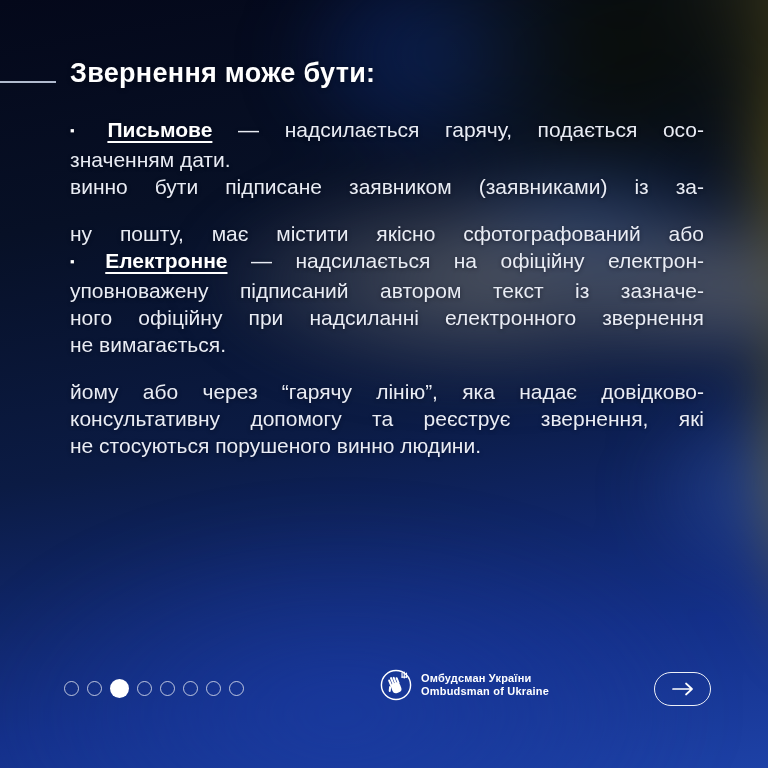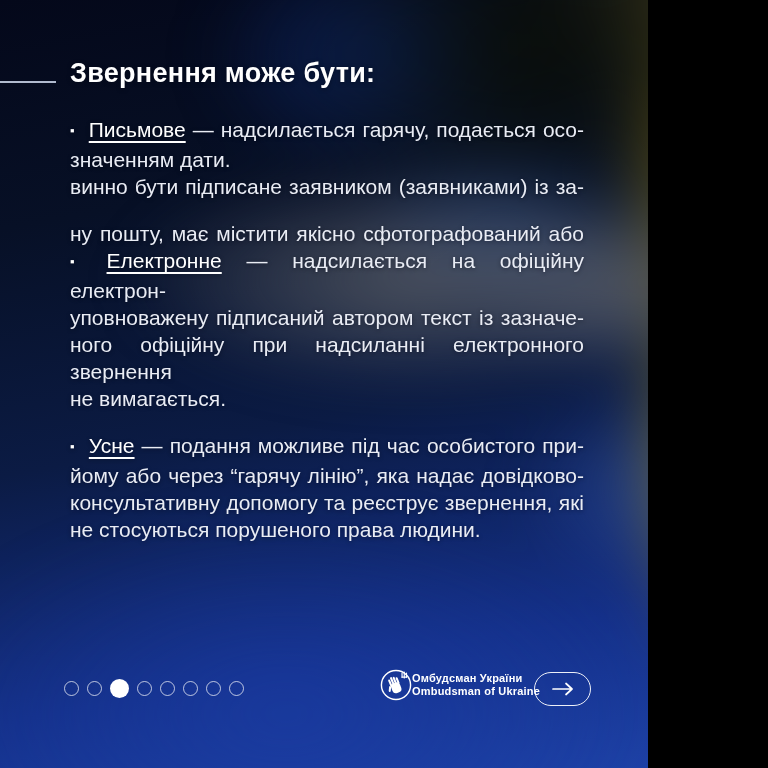--- a/index.html
+++ b/index.html
@@ -1,17 +1,17 @@
 <!DOCTYPE html>
 <html><head>
 <meta charset="utf-8">
 <style>
   html,body{margin:0;padding:0;background:#000;}
   .page{
-    position:relative;width:648px;height:768px;overflow:hidden;
+    position:relative;width:768px;height:768px;overflow:hidden;
     font-family:"Liberation Sans","DejaVu Sans",sans-serif;
     color:#e9ecf4;
   }
   
   .bg-base{
     position:absolute;inset:0;
     background:linear-gradient(170deg,
       #04081a 0%, #071026 26%, #0b1b44 54%, #143089 82%, #1d41a6 100%);
   }
   .bg-blobs{
@@ -44,36 +44,36 @@
     font-size:21px;line-height:27px;
     text-align:justify;text-align-last:justify;
     text-shadow:0 1px 4px rgba(3,7,20,0.45);
     white-space:normal;
   }
   .tline.last{text-align-last:left;}
   .bullet-marker{
     font-size:13px;margin-right:13px;position:relative;top:-2px;color:#ffffff;
   }
   .term{
-    font-weight:normal;color:#ffffff;text-decoration:underline;
+    font-weight:bold;color:#ffffff;text-decoration:underline;
     text-underline-offset:4px;text-decoration-thickness:2px;
   }
   
   .dots{
     position:absolute;left:64px;top:678px;height:20px;
     display:flex;align-items:center;gap:8px;
   }
   .dot{
     width:15px;height:15px;border-radius:50%;box-sizing:border-box;
     border:1.6px solid rgba(255,255,255,0.70);cursor:pointer;
   }
   .dot.active{width:19px;height:19px;border:none;background:#ffffff;}
   .logo{
     position:absolute;left:380px;top:669px;
-    display:flex;align-items:center;
+    display:flex;align-items:center;gap:9px;
   }
   .logo-texts{display:flex;flex-direction:column;justify-content:center;}
   .logo-line{font-size:11px;font-weight:bold;line-height:13px;color:#ffffff;letter-spacing:0.2px;}
   .next-btn{
     position:absolute;right:57px;top:672px;width:57px;height:34px;
     border-radius:17px;border:1.6px solid rgba(255,255,255,0.92);
     background:transparent;display:flex;align-items:center;justify-content:center;
     cursor:pointer;padding:0;
   }
 </style>
@@ -96,24 +96,23 @@
 
     <div class="bullet">
       <div class="tline">ну пошту, має містити якісно сфотографований або</div>
       <div class="tline"><span class="bullet-marker">▪</span><span class="term">Електронне</span> <span>— надсилається на офіційну електрон-</span></div>
       <div class="tline">уповноважену підписаний автором текст із зазначе-</div>
       <div class="tline">ного офіційну при надсиланні електронного звернення</div>
       <div class="tline last">не вимагається.</div>
     </div>
 
     <div class="bullet">
-      <div class="tline"><span class="bullet-marker">▪</span><span class="term">Усне</span> <span>— подання можливе під час особистого при-</span></div>
       <div class="tline">йому або через “гарячу лінію”, яка надає довідково-</div>
       <div class="tline">консультативну допомогу та реєструє звернення, які</div>
-      <div class="tline last">не стосуються порушеного права людини.</div>
+      <div class="tline last">не стосуються порушеного винно людини.</div>
     </div>
   </div>
 
   <div class="dots" id="dots">
       <span class="dot"></span>
       <span class="dot"></span>
       <span class="dot active"></span>
       <span class="dot"></span>
       <span class="dot"></span>
       <span class="dot"></span>

